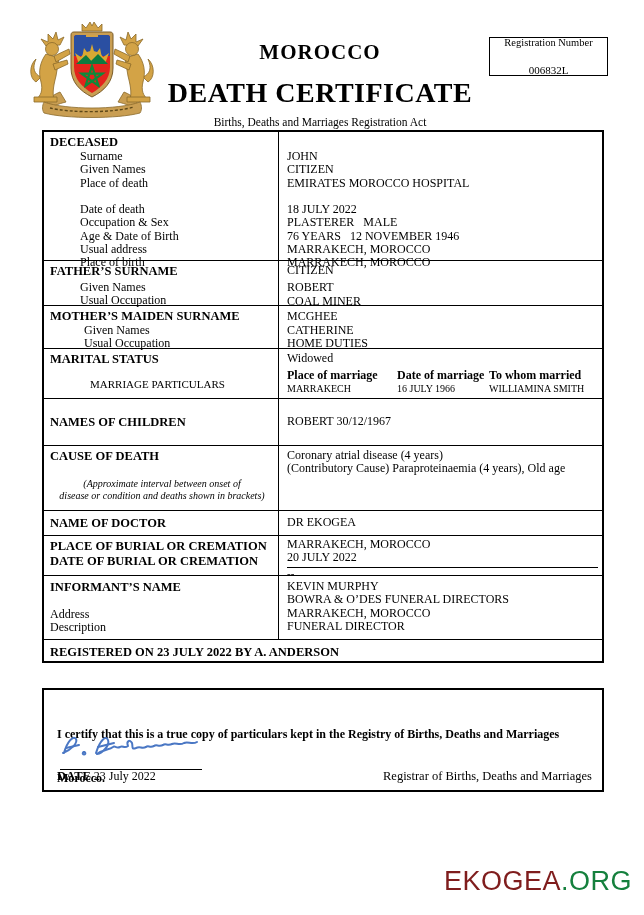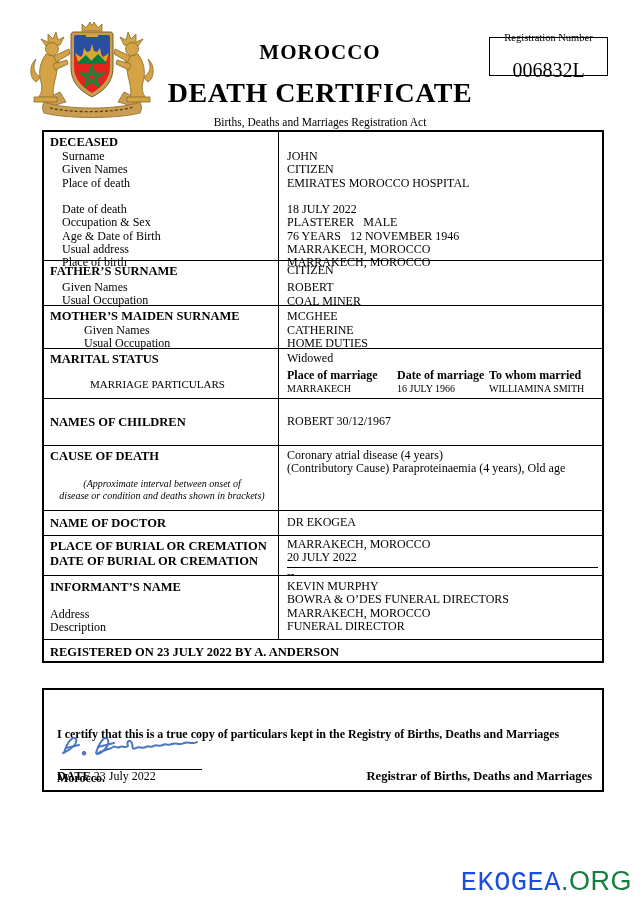--- a/index.html
+++ b/index.html
@@ -8,31 +8,31 @@
 
   
   .emblem{position:absolute;left:26px;top:20px;width:132px;height:102px;}
   .title-block{position:absolute;left:150px;top:40px;width:340px;text-align:center;}
   .country{font-size:21px;font-weight:bold;letter-spacing:1px;}
   .cert-title{font-size:28px;font-weight:bold;margin-top:12px;letter-spacing:.5px;}
   .subtitle{font-size:11.5px;margin-top:7px;}
   .reg-box{position:absolute;left:489px;top:37px;width:117px;height:37px;border:1.5px solid #000;
            text-align:center;display:flex;flex-direction:column;justify-content:center;}
   .reg-label{font-size:10.5px;}
-  .reg-number{font-size:20px;margin-top:16px;}
+  .reg-number{font-size:11px;margin-top:16px;}
 
   
   .cert-table{position:absolute;left:42px;top:130px;width:562px;height:533px;border:2px solid #000;box-sizing:border-box;}
   .row{display:flex;box-sizing:border-box;border-top:1px solid #000;}
   .row:first-child{border-top:none;}
   .cl{width:235px;box-sizing:border-box;border-right:1px solid #000;padding:3px 4px 0 6px;}
   .cr{flex:1;box-sizing:border-box;padding:3px 4px 0 8px;}
   .full{padding:0 4px 0 6px;display:flex;align-items:center;}
   .hd{font-size:12.5px;font-weight:bold;line-height:15px;white-space:pre;}
-  .lbl{font-size:12px;line-height:13.3px;height:13.3px;white-space:pre;margin-left:12px;}
+  .lbl{font-size:12px;line-height:13.3px;height:13.3px;white-space:pre;margin-left:30px;}
   .lbl.deep{margin-left:34px;}
   .lbl.flush{margin-left:0;}
   .val{font-size:12px;line-height:13.3px;height:13.3px;white-space:pre;}
   .pad-head{padding-top:18px;}
   .gap-b4{margin-bottom:4px;}
   .gap-t2{margin-top:2px;}
   .marriage-part{font-size:11px;margin:11px 0 0 40px;white-space:pre;}
   .mar-cols{display:flex;margin-top:3px;}
   .mar-col1{width:110px;}
   .mar-col2{width:92px;}
@@ -47,26 +47,26 @@
   .reg-line{font-size:12.5px;font-weight:bold;white-space:pre;}
 
   
   .certify-box{position:absolute;left:42px;top:688px;width:562px;height:104px;border:2px solid #000;box-sizing:border-box;}
   .certify-text{position:absolute;left:13px;top:8px;font-size:12px;font-weight:bold;line-height:14.5px;white-space:pre;}
   .signature{position:absolute;left:14px;top:38px;width:160px;height:34px;}
   .sig-underline{position:absolute;left:16px;top:79px;width:142px;border-top:1.5px solid #000;}
   .certify-bottom{position:absolute;left:13px;right:10px;bottom:6px;display:flex;justify-content:space-between;align-items:baseline;}
   .date-wrap{font-size:12px;white-space:pre;margin-top:39px;}
   .date-label{font-weight:bold;font-size:12.5px;}
-  .registrar{font-size:12.5px;font-weight:bold;}
+  .registrar{font-size:12.5px;font-weight:normal;}
 
   
   .logo{position:absolute;right:12px;top:866px;font-family:"Liberation Sans",sans-serif;
         font-size:27px;letter-spacing:.5px;font-weight:400;}
-  .logo .main{color:#1d4ed8;font-family:Liberation Mono, monospace;}
+  .logo .main{color:#7f1d1d;}
   .logo .suffix{color:#15803d;}
 </style>
 </head>
 <body>
 
 <div class="page">
 
   <svg class="emblem" viewBox="0 0 132 102">
 
     <g fill="#c99e52" stroke="#8a6a2a" stroke-width="0.8">

